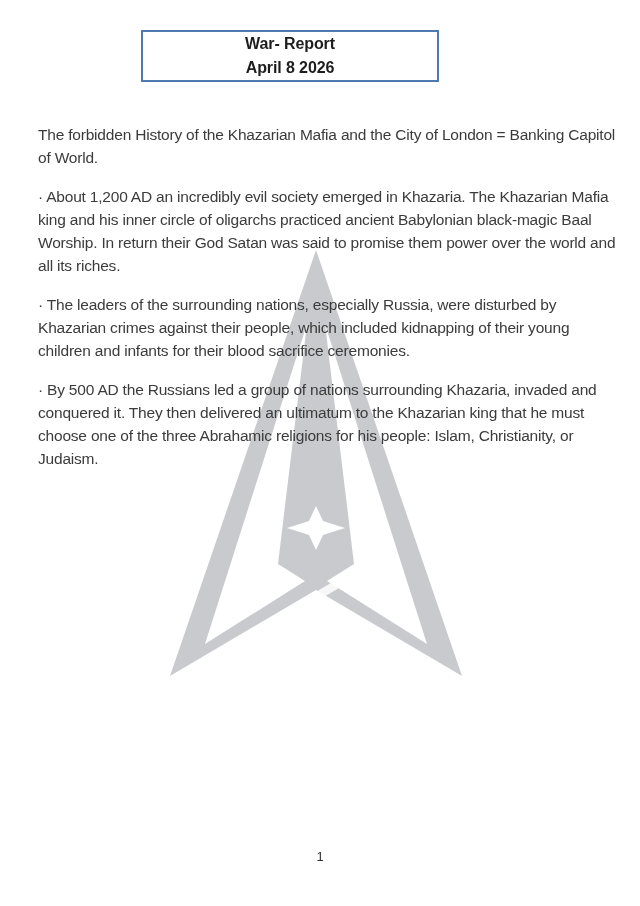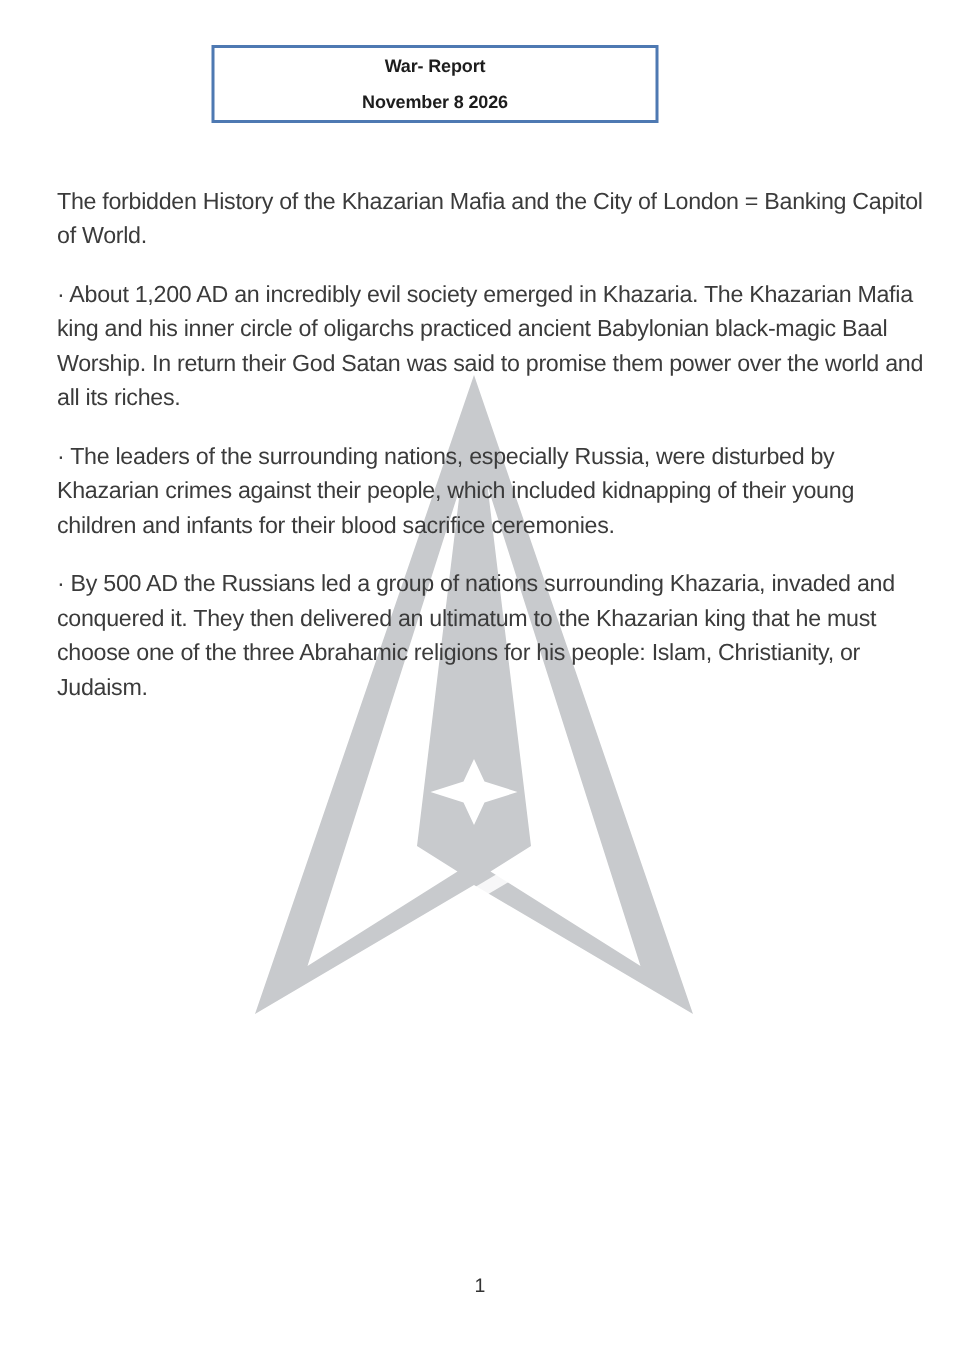--- a/index.html
+++ b/index.html
@@ -24,21 +24,21 @@
     position:absolute;
     left:141px;top:30px;
     width:294px;height:48px;
     border:2px solid #4e79b2;
     display:flex;flex-direction:column;justify-content:center;
     text-align:center;
     background:transparent;
   }
   .header-line{
     font-weight:bold;
-    font-size:12px;line-height:24px;
+    font-size:16px;line-height:24px;
     color:#1d1d1d;
     letter-spacing:-0.1px;
   }
   
   .doc-body{
     position:absolute;
     left:38px;top:111px;
     width:578px;
   }
   .doc-body p{
@@ -65,21 +65,21 @@
   <svg class="watermark" viewBox="0 0 340 470" xmlns="http://www.w3.org/2000/svg" aria-hidden="true">
     <path d="M170 12 L316 438 L170 352 L24 438 Z" fill="#c8cacd"></path>
     <path class="cut" d="M161 86 L59 406 L159 343 L132 326 Z"></path>
     <path class="cut" d="M179 86 L281 406 L181 343 L208 326 Z"></path>
     <path class="shine" d="M52 424 L200 336 L205 343 L57 430 Z"></path>
     <path class="cut" d="M170 268 L177 283 L199 290 L177 297 L170 312 L163 297 L141 290 L163 283 Z"></path>
   </svg>
 
   <div class="header-box">
     <div class="header-line">War- Report</div>
-    <div class="header-line">November 8 2026</div>
+    <div class="header-line">April 8 2026</div>
   </div>
 
   <div class="doc-body">
     <p>The forbidden History of the Khazarian Mafia and the City of London = Banking Capitol of World.</p>
     <p>· About 1,200 AD an incredibly evil society emerged in Khazaria. The Khazarian Mafia king and his inner circle of oligarchs practiced ancient Babylonian black-magic Baal Worship. In return their God Satan was said to promise them power over the world and all its riches.</p>
     <p>· The leaders of the surrounding nations, especially Russia, were disturbed by Khazarian crimes against their people, which included kidnapping of their young children and infants for their blood sacrifice ceremonies.</p>
     <p>· By 500 AD the Russians led a group of nations surrounding Khazaria, invaded and conquered it. They then delivered an ultimatum to the Khazarian king that he must choose one of the three Abrahamic religions for his people: Islam, Christianity, or Judaism.</p>
   </div>
 
   <div class="pagenum">1</div>

